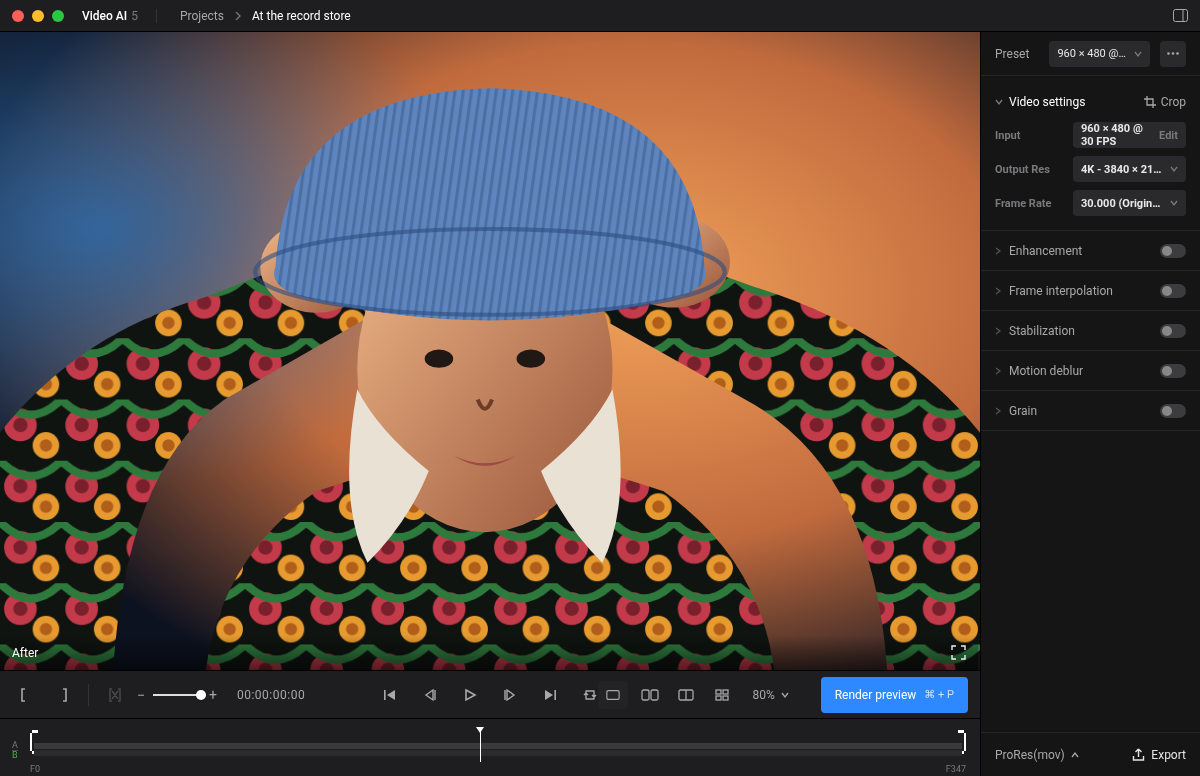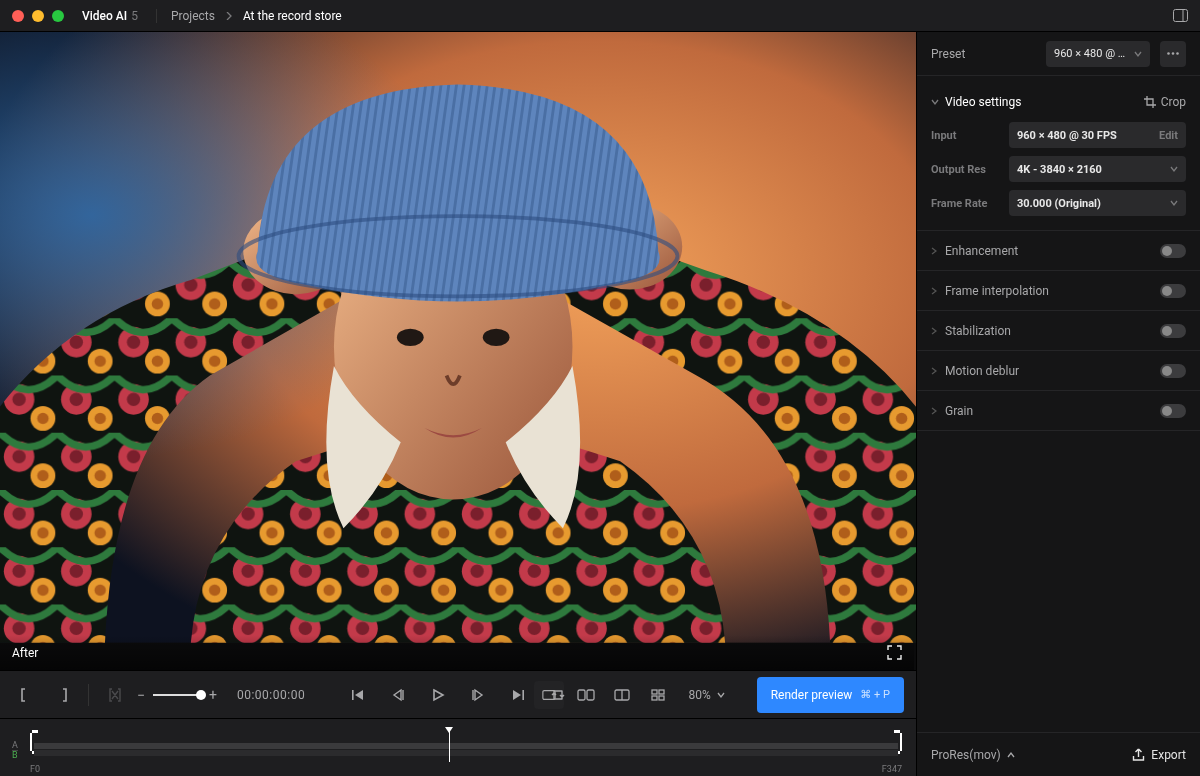--- a/index.html
+++ b/index.html
@@ -19,21 +19,21 @@
 
   
   .titlebar{height:32px;background:var(--bg1);display:flex;align-items:center;padding:0 12px;font-size:12px;color:var(--txt1);border-bottom:1px solid #000;}
   .traffic{display:flex;gap:8px;margin-right:18px;}
   .dot{width:12px;height:12px;border-radius:50%;}
   .dot.r{background:#ff5f57;}
   .dot.y{background:#febc2e;}
   .dot.g{background:#28c840;}
   .appname{color:#fff;font-weight:500;margin-right:4px;}
   .appver{color:var(--txt2);margin-right:18px;}
-  .crumbs{display:flex;align-items:center;gap:10px;border-left:1px solid #333;padding-left:14px;}
+  .crumbs{display:flex;align-items:center;gap:10px;border-left:1px solid #333;padding-left:23px;}
   .crumbs .sep{color:var(--txt2);}
   .crumbs .leaf{color:#fff;}
   .titlebar .spacer{flex:1;}
   .panel-toggle{color:var(--txt1);cursor:pointer;}
 
   
   .main{flex:1;display:flex;min-height:0;}
   .viewer{flex:1;display:flex;flex-direction:column;background:#0b0b0c;min-width:0;}
   .preview{flex:1;position:relative;overflow:hidden;}
   .preview-img{position:absolute;inset:0;}
@@ -73,21 +73,21 @@
   .timeline .track3{position:absolute;left:34px;right:18px;top:31px;height:6px;background:#2b2b2d;}
   .timeline .playhead{position:absolute;top:10px;bottom:14px;left:49%;width:1px;background:#fff;}
   .timeline .playhead::before{content:"";position:absolute;top:-2px;left:-4px;border-left:4px solid transparent;border-right:4px solid transparent;border-top:6px solid #fff;}
   .timeline .ab{position:absolute;left:12px;top:22px;font-size:9px;color:var(--txt2);line-height:9px;}
   .timeline .ab .a{display:block;border-bottom:1px solid #444;}
   .timeline .ab .b{display:block;color:#4caf50;}
   .timeline .flabel{position:absolute;bottom:2px;font-size:9px;color:var(--txt2);}
   .timeline .f0{left:30px;} .timeline .fend{right:14px;}
 
   
-  .sidebar{width:284px;background:var(--bg0);border-left:1px solid #000;display:flex;flex-direction:column;font-size:12px;}
+  .sidebar{width:220px;background:var(--bg0);border-left:1px solid #000;display:flex;flex-direction:column;font-size:12px;}
   .side-row{display:flex;align-items:center;height:44px;padding:0 14px;gap:10px;}
   .side-row.border{border-bottom:1px solid #252527;}
   .side-label{color:var(--txt1);flex:0 0 auto;}
   .side-row .grow{flex:1;}
   .select{background:var(--bg2);height:26px;border-radius:4px;display:flex;align-items:center;justify-content:space-between;padding:0 8px;color:var(--txt0);font-size:11px;cursor:pointer;min-width:0;}
   .select .chev{color:var(--txt2);margin-left:6px;flex-shrink:0;}
   .select .seltext{white-space:nowrap;overflow:hidden;text-overflow:ellipsis;}
   .more-btn{width:26px;height:26px;background:var(--bg2);border-radius:4px;display:flex;align-items:center;justify-content:center;color:var(--txt1);cursor:pointer;flex-shrink:0;}
   .section{padding:10px 14px 4px;}
   .section-header{display:flex;align-items:center;justify-content:space-between;height:32px;}

